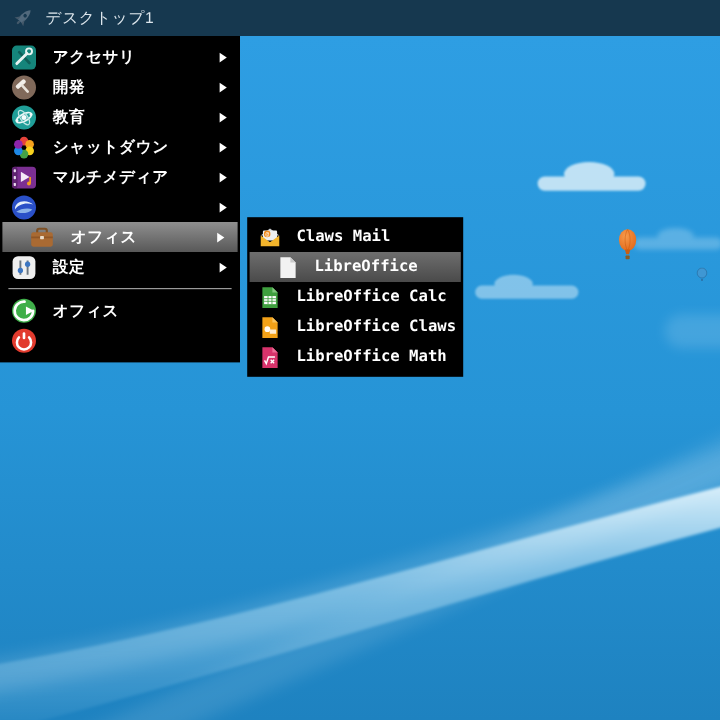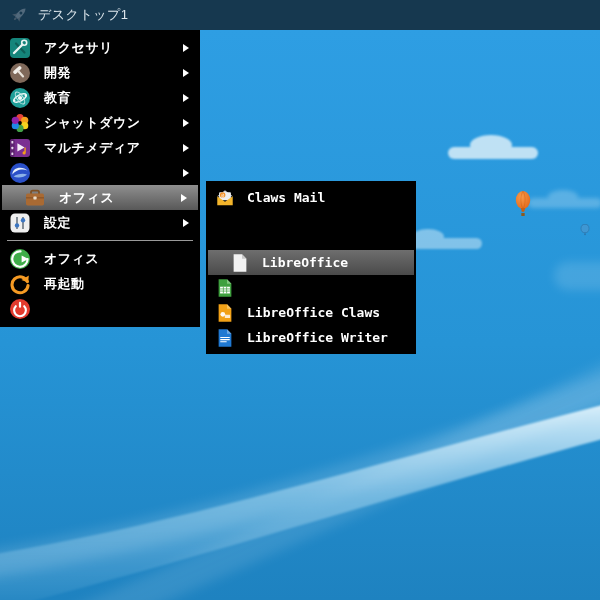--- a/index.html
+++ b/index.html
@@ -23,25 +23,25 @@
 
   
   #taskbar{position:absolute;left:0;top:0;width:600px;height:30px;background:var(--taskbar_bg,#16384F);
     display:flex;align-items:center;padding-left:8px;box-sizing:border-box;}
   #taskbar .tb-icon{width:22px;height:22px;display:inline-block;}
   #taskbar .tb-label{margin-left:8px;color:#DDE6EC;font-size:13px;letter-spacing:.5px;}
 
   
   .menu{position:absolute;background:var(--menu_bg,#000);box-sizing:border-box;}
   #main-menu{left:0;top:30px;width:200px;padding:5px 0 6px 0;}
-  #office-submenu{left:206px;top:181px;width:210px;padding:4px 0;}
+  #office-submenu{left:206px;top:181px;width:180px;padding:4px 0;}
   .menu-row{height:25px;display:flex;align-items:center;padding-left:9px;cursor:default;}
   .menu-row.hl{background:linear-gradient(var(--menu_highlight_top,#8F8F8F),var(--menu_highlight_bottom,#585858));
     margin:0 2px;padding-left:22px;}
-  #office-submenu .menu-row.hl{background:linear-gradient(var(--submenu_highlight_top,#6E6E6E),var(--submenu_highlight_bottom,#4A4A4A));margin-top:40px;}
+  #office-submenu .menu-row.hl{background:linear-gradient(var(--submenu_highlight_top,#6E6E6E),var(--submenu_highlight_bottom,#4A4A4A));}
   .mi{width:22px;height:22px;flex:0 0 auto;display:inline-flex;}
   .mi svg{width:100%;height:100%;}
   #office-submenu .mi{width:20px;height:20px;}
   .ml{margin-left:13px;color:var(--menu_text,#fff);font-size:13px;font-weight:bold;letter-spacing:.5px;white-space:nowrap;}
   #office-submenu .ml{margin-left:12px;font-family:"DejaVu Sans Mono","Liberation Mono",monospace;letter-spacing:0;}
   .arrow{margin-left:auto;margin-right:11px;width:0;height:0;
     border-left:6px solid #fff;border-top:4px solid transparent;border-bottom:4px solid transparent;}
   .menu-sep{height:1px;background:#9A9A9A;margin:5px 7px;}
 </style>
 </head>
@@ -224,29 +224,20 @@
             <circle cx="11" cy="11" r="10" fill="#3FAE49"></circle>
             <path d="M11.5 3.4 A7.7 7.7 0 1 0 18.6 11" fill="none" stroke="#FFFFFF" stroke-width="2.2" stroke-linecap="round"></path>
             <path d="M12.6 7.4 L19.4 11 L12.6 14.6Z" fill="#FFFFFF"></path>
           </svg>
         </span>
         <span class="ml">オフィス</span>
       </div>
       <div class="menu-row">
         <span class="mi">
           <svg viewBox="0 0 22 22">
-            <path d="M18.4 8.6 A8 8 0 1 0 19 12.6" fill="none" stroke="#F59A23" stroke-width="3.1" stroke-linecap="round"></path>
-            <path d="M19.8 2.4 L19.2 9.6 L12.4 7Z" fill="#F59A23"></path>
-          </svg>
-        </span>
-        <span class="ml">再起動</span>
-      </div>
-      <div class="menu-row">
-        <span class="mi">
-          <svg viewBox="0 0 22 22">
             <circle cx="11" cy="11" r="10" fill="#E23B2E"></circle>
             <path d="M6.8 8.2 A5.9 5.9 0 1 0 15.2 8.2" fill="none" stroke="#FFFFFF" stroke-width="2.1" stroke-linecap="round"></path>
             <rect x="9.9" y="3.8" width="2.2" height="6" rx="1.1" fill="#FFFFFF"></rect>
           </svg>
         </span>
       </div>
     </div>
 
   <div id="office-submenu" class="menu">
       <div class="menu-row">
@@ -274,39 +265,39 @@
         <span class="mi">
           <svg viewBox="0 0 22 22">
             <path d="M4 1.5 H13.2 L18 6.3 V20.5 H4 Z" fill="#3FA03F"></path>
             <path d="M13.2 1.5 L18 6.3 H13.2 Z" fill="#82C77F"></path>
             <rect x="5.6" y="9.6" width="10.8" height="7.4" fill="#FFFFFF"></rect>
             <g stroke="#3FA03F" stroke-width="0.8">
               <path d="M5.6 12 h10.8 M5.6 14.4 h10.8 M9.2 9.6 v7.4 M12.8 9.6 v7.4"></path>
             </g>
           </svg>
         </span>
+        <span class="ml">LibreOffice Calc</span>
       </div>
       <div class="menu-row">
         <span class="mi">
           <svg viewBox="0 0 22 22">
             <path d="M4 1.5 H13.2 L18 6.3 V20.5 H4 Z" fill="#F2A117"></path>
             <path d="M13.2 1.5 L18 6.3 H13.2 Z" fill="#F7C35E"></path>
             <circle cx="8.6" cy="12.4" r="2.6" fill="#FFFFFF" opacity="0.95"></circle>
             <rect x="10.8" y="12.8" width="5.8" height="3.8" rx="0.5" fill="#FFFFFF" opacity="0.8"></rect>
           </svg>
         </span>
         <span class="ml">LibreOffice Claws</span>
       </div>
       <div class="menu-row">
         <span class="mi">
           <svg viewBox="0 0 22 22">
-            <path d="M4 1.5 H13.2 L18 6.3 V20.5 H4 Z" fill="#2079D2"></path>
-            <path d="M13.2 1.5 L18 6.3 H13.2 Z" fill="#6FABE4"></path>
-            <g stroke="#FFFFFF" stroke-width="1.2">
-              <path d="M5.8 10.4 h10.4 M5.8 12.8 h10.4 M5.8 15.2 h7"></path>
-            </g>
-          </svg>
-        </span>
-        <span class="ml">LibreOffice Writer</span>
+            <path d="M4 1.5 H13.2 L18 6.3 V20.5 H4 Z" fill="#D8336B"></path>
+            <path d="M13.2 1.5 L18 6.3 H13.2 Z" fill="#EC6F97"></path>
+            <path d="M6 13.5 L7.6 16.5 L9.6 10.5 L15.5 10.5" fill="none" stroke="#FFFFFF" stroke-width="1.3"></path>
+            <path d="M11.6 13 l3.2 3.2 M14.8 13 l-3.2 3.2" stroke="#FFFFFF" stroke-width="1.2"></path>
+          </svg>
+        </span>
+        <span class="ml">LibreOffice Math</span>
       </div>
     </div>
 
 </div>
 
 </body></html>

